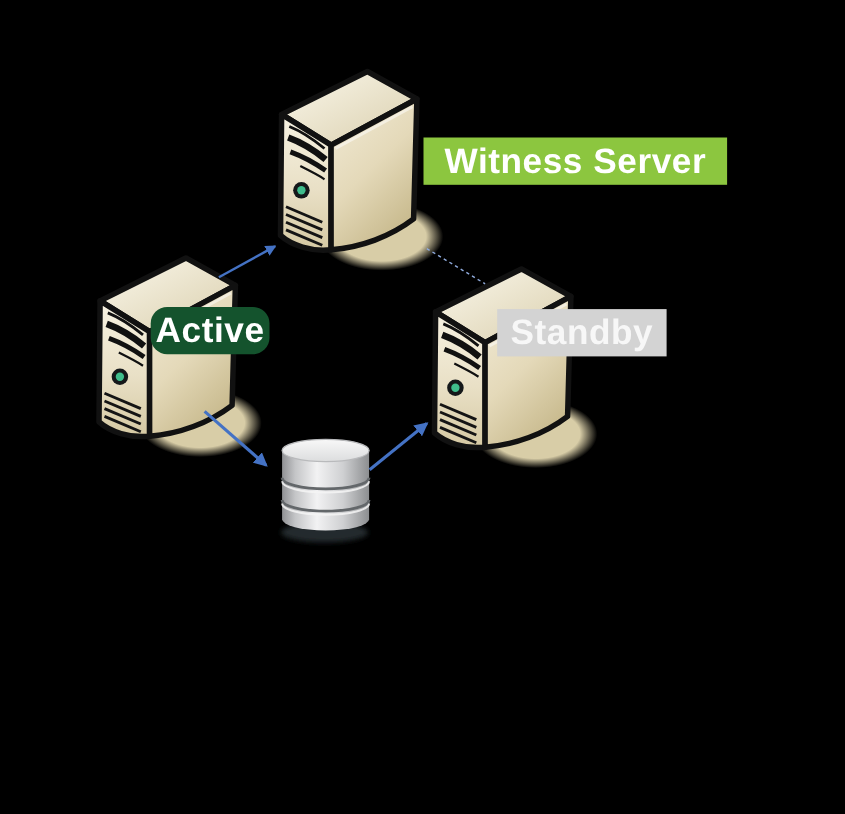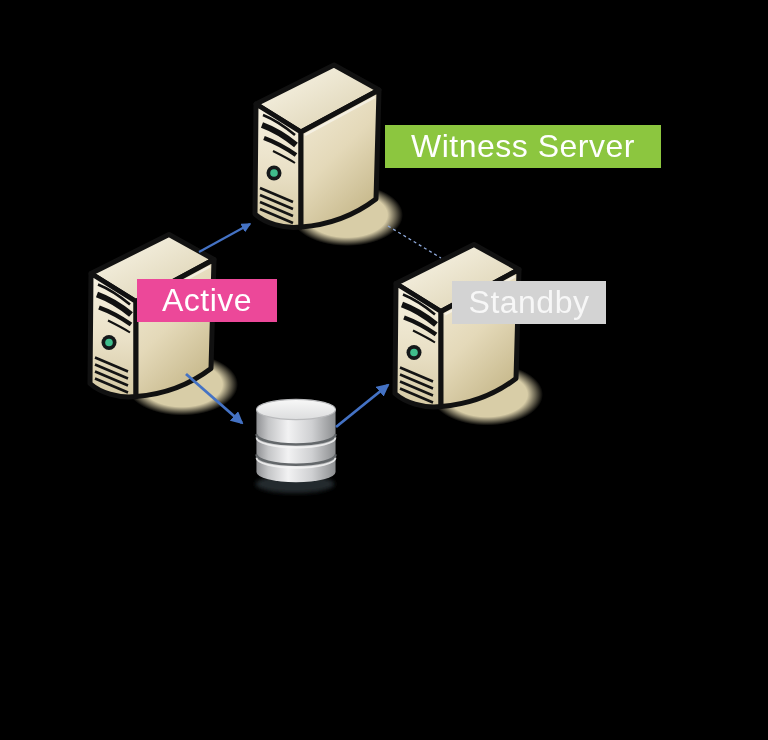--- a/index.html
+++ b/index.html
@@ -10,25 +10,25 @@
   .node{position:absolute;}
   #srv-witness{left:243px;top:55px;width:160px;height:200px;}
   #srv-active{left:78px;top:222px;width:160px;height:205px;}
   #srv-standby{left:383px;top:232px;width:160px;height:205px;}
   #db-storage{left:250px;top:388px;width:92px;height:112px;}
   .node svg{display:block;width:100%;height:100%;}
   .connectors{position:absolute;left:0;top:0;width:768px;height:740px;pointer-events:none;}
   .label{
     position:absolute;text-align:center;
     font-size:32px;line-height:43px;height:43px;
-    color:#FFFFFF;font-weight:400;letter-spacing:0.5px;
+    color:#FFFFFF;font-weight:700;letter-spacing:0.5px;
     white-space:nowrap;
   }
   .label-witness{left:385px;top:125px;width:276px;background:#8CC63F;}
-  .label-active{left:137px;top:279px;width:140px;background:#ec4899;}
+  .label-active{left:137px;top:279px;width:108px;background:#14532d;border-radius:15px;}
   .label-standby{left:452px;top:281px;width:154px;background:#D3D3D3;color:#F7F7F7;}
 </style>
 </head>
 <body>
 
 <div class="canvas">
 
   <svg width="0" height="0" style="position:absolute" aria-hidden="true">
     <defs>
       <linearGradient id="g-top" x1="0" y1="0" x2="1" y2="1">

